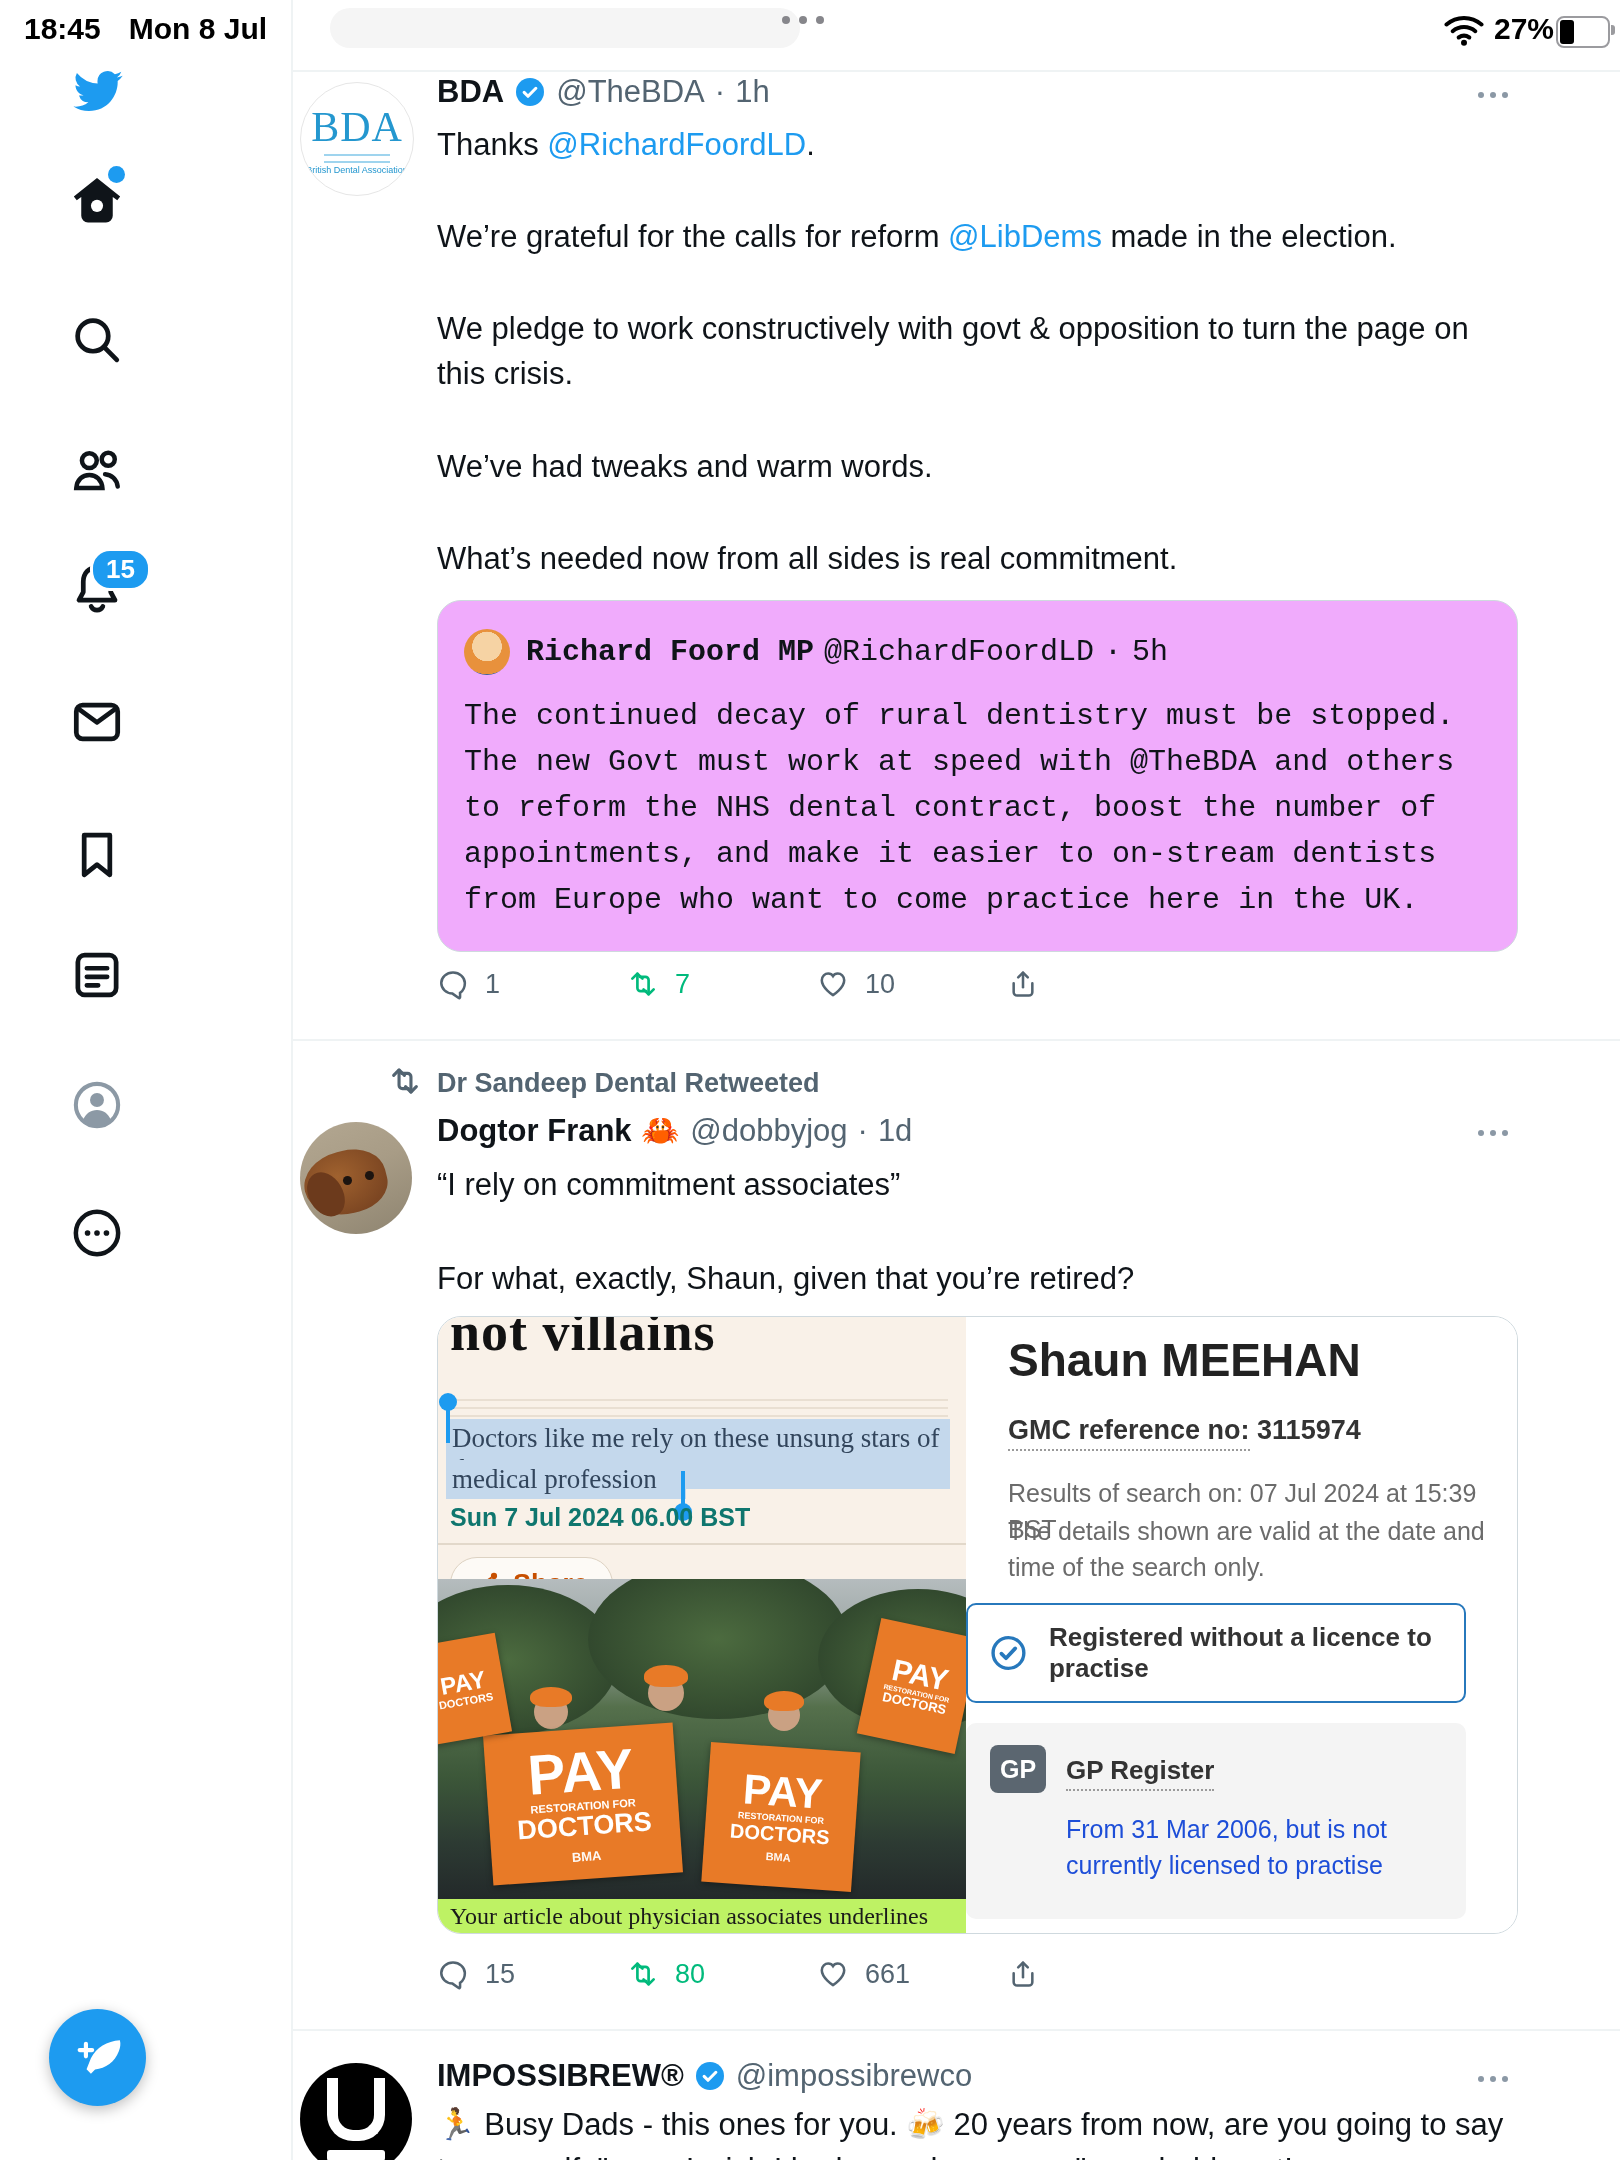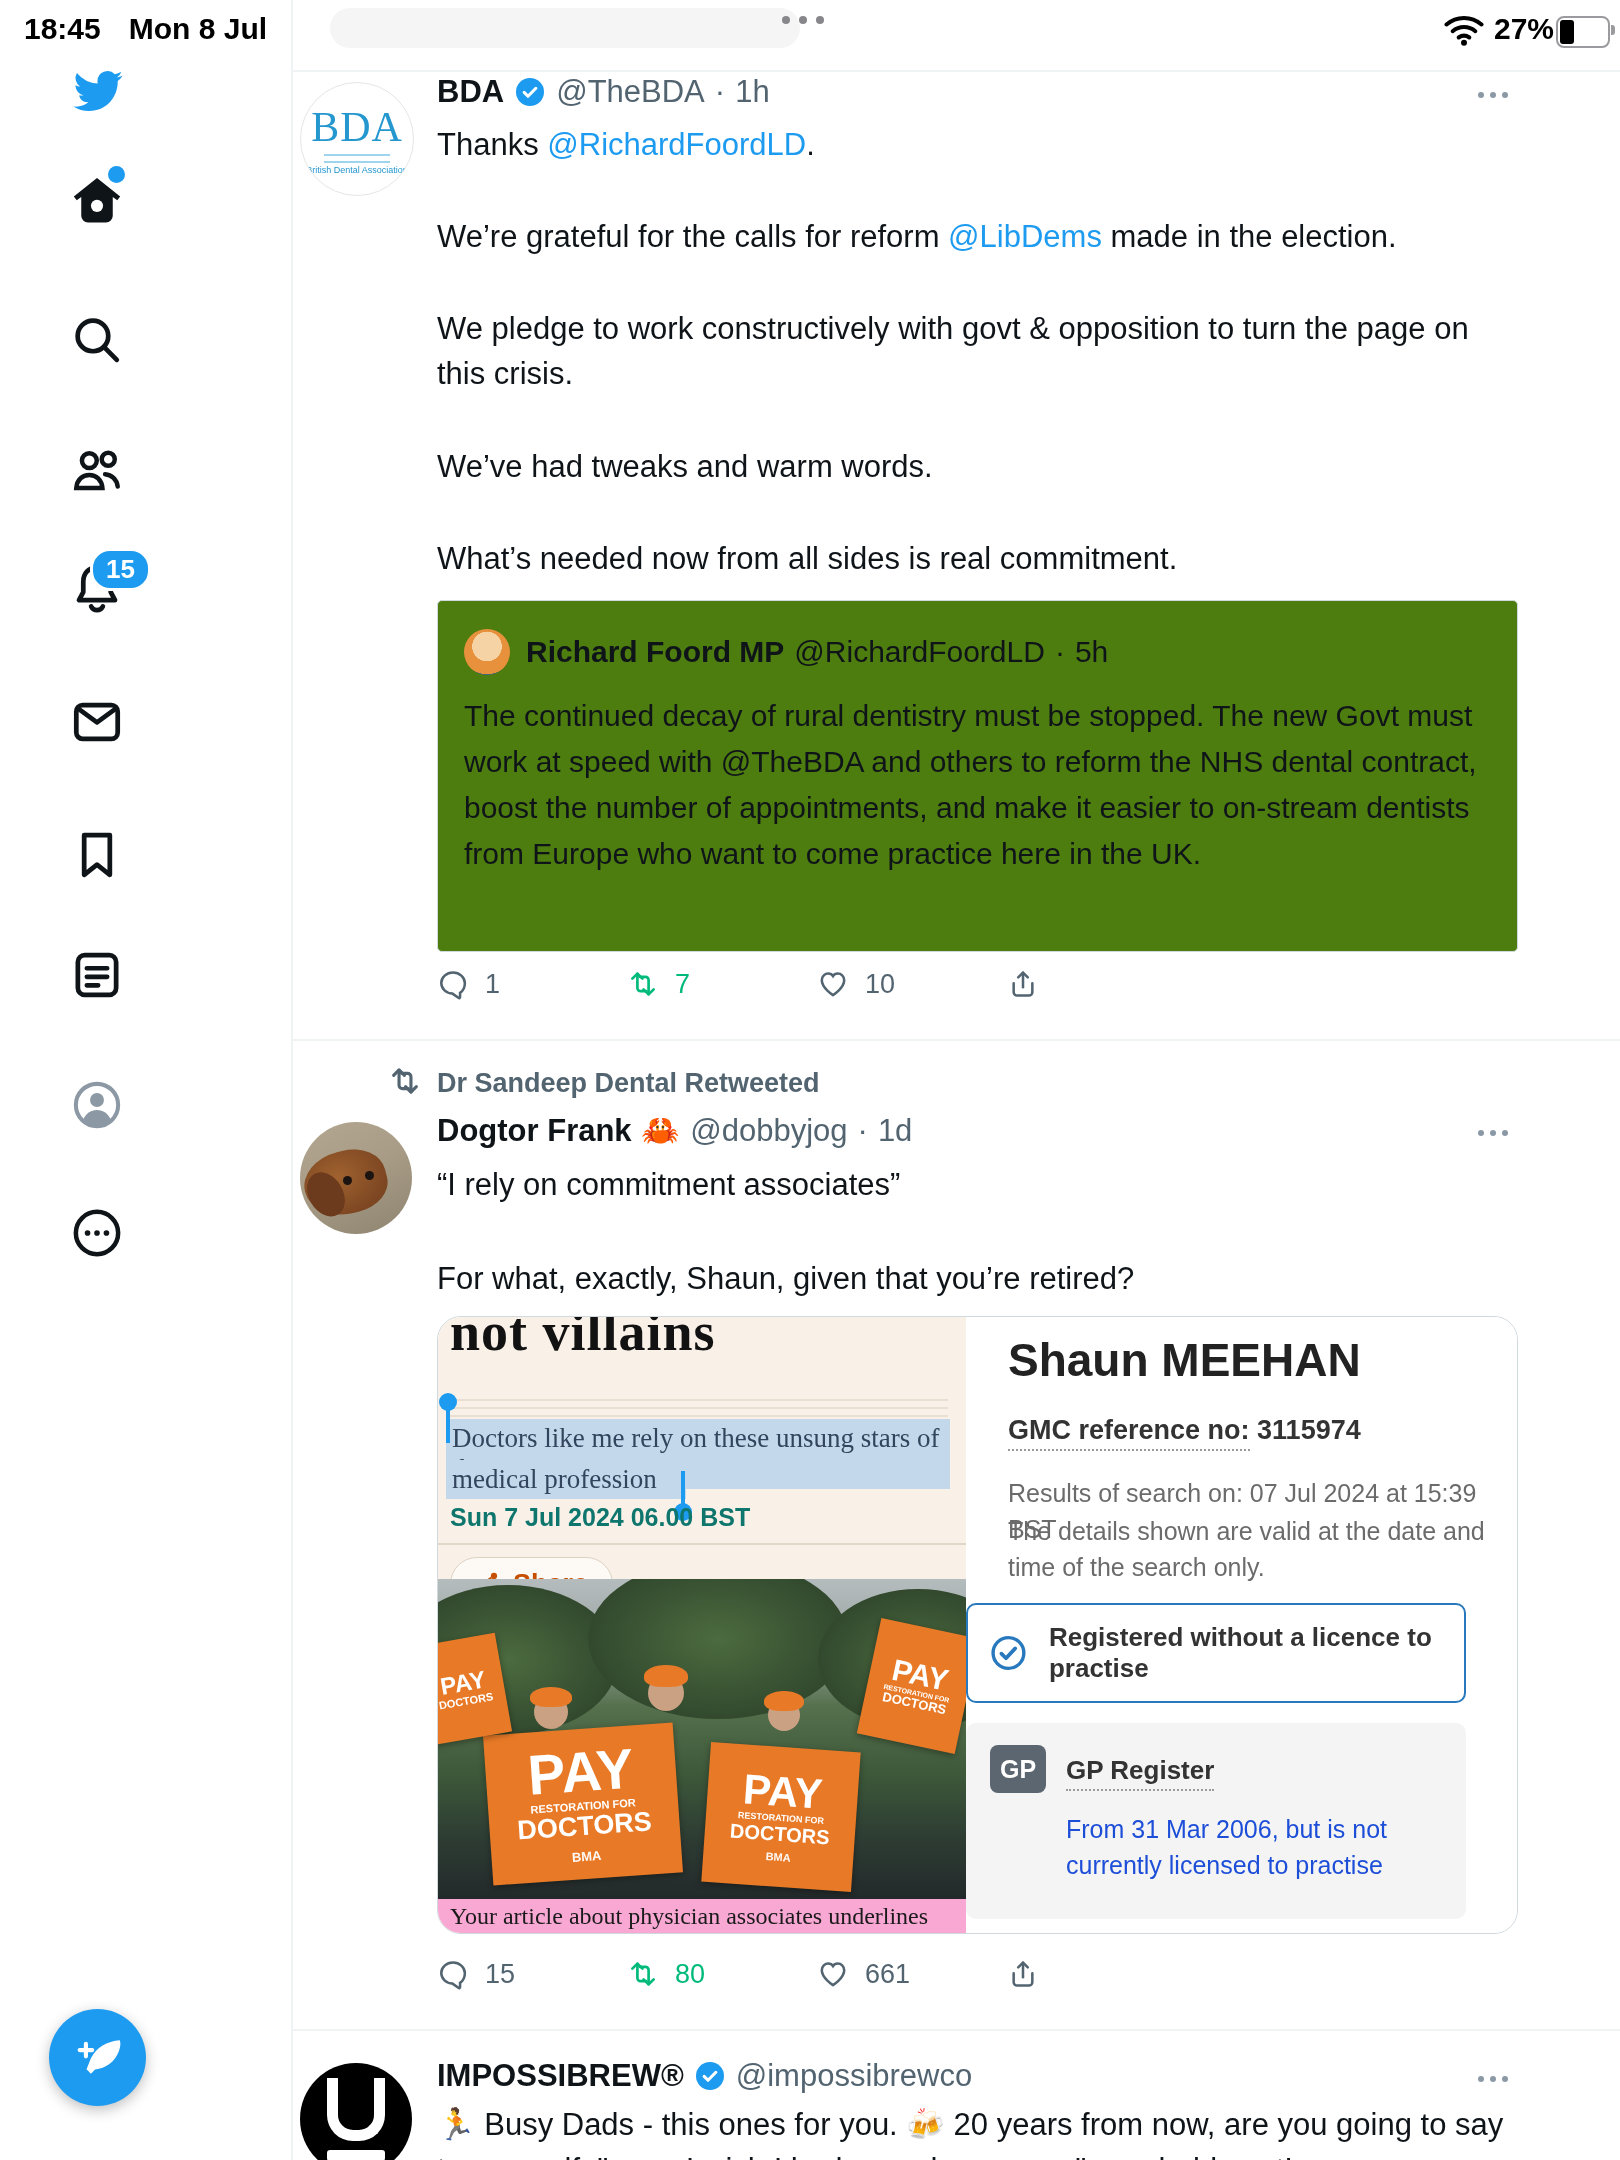--- a/index.html
+++ b/index.html
@@ -32,21 +32,21 @@
   .ttext{font-size:31px;line-height:45px;color:#0f1419;}
   .link{color:#1d9bf0;}
   .more-dots{display:flex;gap:6px;}
   .more-dots i{width:6px;height:6px;border-radius:50%;background:#8b98a5;display:block;}
   .rt-label{font-size:27px;font-weight:700;color:#536471;}
   
   .erow{left:437px;width:760px;height:44px;display:flex;}
   .egroup{width:205px;display:flex;align-items:center;gap:16px;color:#536471;font-size:27px;}
   .egroup.green{color:#00ba7c;}
   
-  .qcard{left:437px;top:600px;width:1079px;height:350px;border:1.5px solid #cfd9de;border-radius:5px;background:#4d7c0f;}
+  .qcard{left:437px;top:600px;width:1079px;height:350px;border:1.5px solid #cfd9de;border-radius:24px;background:#f0abfc;font-family:Liberation Mono, monospace;}
   .qhead{font-size:30px;display:flex;gap:10px;align-items:center;white-space:nowrap;}
   .qtext{font-size:30px;line-height:46px;color:#0f1419;}
   
   .mcard{left:437px;top:1316px;width:1079px;height:616px;border:1.5px solid #cfd9de;border-radius:24px;
          overflow:hidden;background:#fff;}
   .news{position:absolute;left:0;top:0;width:528px;height:616px;background:#f9f1e8;}
   .serif{font-family:"Liberation Serif",serif;}
   .news-headline{position:absolute;left:12px;top:-16px;font-weight:700;font-size:54px;color:#121212;letter-spacing:1px;}
   .faint-lines{position:absolute;left:10px;top:82px;width:500px;height:30px;
       background:repeating-linear-gradient(#e9dfd2 0 2px,transparent 2px 8px);}
@@ -63,21 +63,21 @@
       background:linear-gradient(#b5bcbe 0%,#97a29e 22%,#55704c 40%,#3c5739 62%,#2d3b33 82%,#23292a 100%);}
   .tree{position:absolute;border-radius:50%;background:radial-gradient(#4c6b3f,#32492e 70%);}
   .placard{position:absolute;background:#e87a27;color:#fff;text-align:center;display:flex;flex-direction:column;
       align-items:center;justify-content:center;box-shadow:0 2px 6px rgba(0,0,0,.35);}
   .placard .pay{font-weight:700;line-height:1;}
   .placard .sub{font-weight:700;}
   .placard .doc{font-weight:700;line-height:1.1;}
   .placard .bma{font-weight:700;opacity:.95;}
   .cap{position:absolute;background:#e87a27;border-radius:50% 50% 40% 40%;}
   .head-sk{position:absolute;background:#caa183;border-radius:50%;}
-  .news-foot{position:absolute;left:0;top:582px;width:528px;height:40px;background:#f9a8d4;
+  .news-foot{position:absolute;left:0;top:582px;width:528px;height:40px;background:#bef264;
       font-size:24px;color:#1a1a1a;padding:4px 0 0 12px;}
   .gmc{position:absolute;left:528px;top:0;width:551px;height:616px;background:#fff;padding-left:42px;box-sizing:border-box;}
   .gmc-name{position:absolute;top:16px;font-size:46px;font-weight:700;color:#222;}
   .gmc-ref{position:absolute;top:98px;font-size:27px;font-weight:700;color:#333;}
   .gmc-ref .u{border-bottom:2px dotted #9a9a9a;padding-bottom:4px;}
   .gmc-grey{position:absolute;font-size:25px;color:#6b6b6b;line-height:36px;}
   .status-box{position:absolute;left:0;top:286px;width:500px;height:100px;border:2px solid #2778bc;border-radius:10px;
       display:flex;align-items:center;gap:22px;padding:0 22px;box-sizing:border-box;background:#fff;}
   .status-box .txt{font-size:26px;font-weight:700;color:#333;}
   .gp-box{position:absolute;left:0;top:406px;width:500px;height:196px;background:#f4f4f4;border-radius:10px;}

